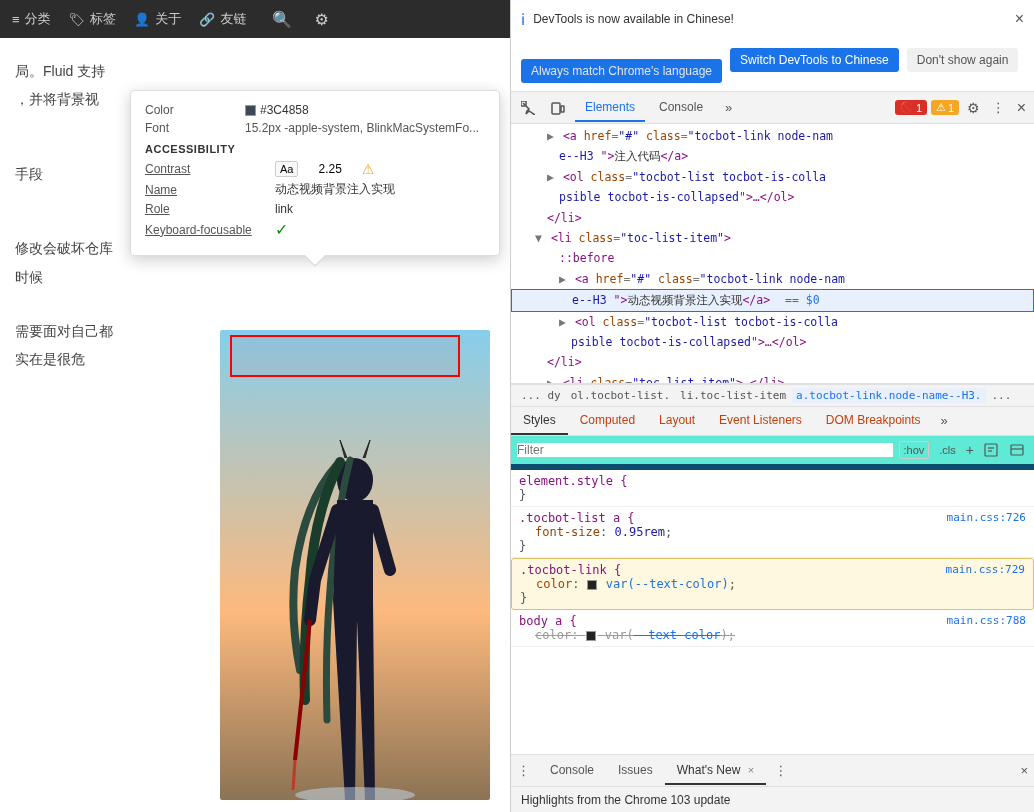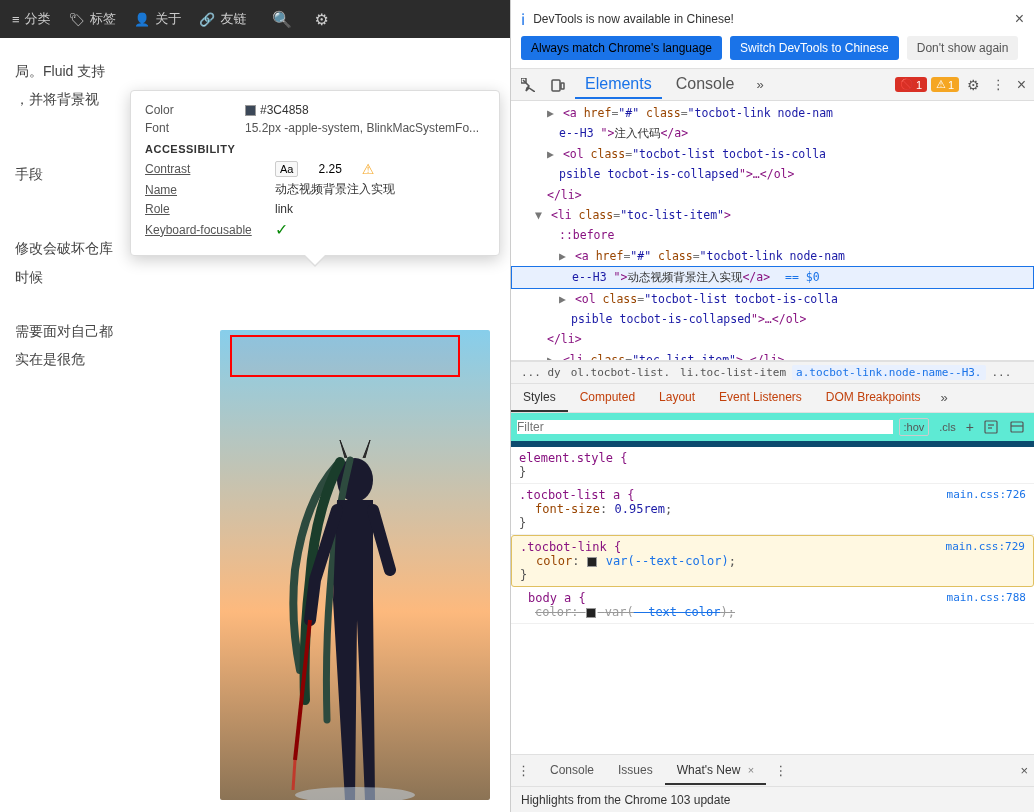--- a/index.html
+++ b/index.html
@@ -191,21 +191,21 @@
       gap: 8px;
     }
     .info-btn {
       border: none;
       border-radius: 3px;
       padding: 5px 10px;
       font-size: 12px;
       cursor: pointer;
       font-weight: 500;
     }
-    .info-btn-blue { background: #1a73e8; color: #000000; }
+    .info-btn-blue { background: #1a73e8; color: #e5e5e5; margin-top: 23px; }
     .info-btn-outline { background: #1a73e8; color: #fff; }
     .dont-show {
       font-size: 12px;
       color: #555;
       background: #f0f0f0;
       border: none;
       padding: 5px 10px;
       border-radius: 3px;
       cursor: pointer;
     }
@@ -223,21 +223,21 @@
     .toolbar-icon {
       width: 26px; height: 26px;
       display: flex; align-items: center; justify-content: center;
       cursor: pointer;
       border-radius: 3px;
       color: #555;
       font-size: 14px;
     }
     .toolbar-tab {
       padding: 6px 10px;
-      font-size: 16px;
+      font-size: 12px;
       cursor: pointer;
       color: #555;
       border-bottom: 2px solid transparent;
       height: 28px;
       display: flex;
       align-items: center;
       text-align: right;
     }
     .toolbar-tab.active {
       color: #1a73e8;
@@ -798,21 +798,21 @@
           </div>
           <div class="css-prop">
             <span class="css-prop-name">color</span><span style="color:#555;">: </span>
             <span class="css-swatch"></span>
             <span class="css-var">var(--text-color)</span><span style="color:#555;">;</span>
           </div>
           <div><span style="color:#555;">}</span></div>
         </div>
 
         <div class="css-rule">
-          <div style="display:flex; justify-content:space-between;margin-left:9px;">
+          <div style="display:flex; justify-content:space-between;">
             <span class="css-rule-selector">body a {</span>
             <span class="css-rule-source">main.css:788</span>
           </div>
           <div class="css-prop strikethrough">
             <span class="css-prop-name" style="text-decoration:line-through; color:#999;">color</span><span style="color:#999;">: </span>
             <span class="css-swatch" style="background:#222;"></span>
             <span style="color:#999; text-decoration:line-through;">var(</span><span style="color:#1a73e8; text-decoration:line-through;">--text-color</span><span style="color:#999; text-decoration:line-through;">);</span>
           </div>
         </div>
 

